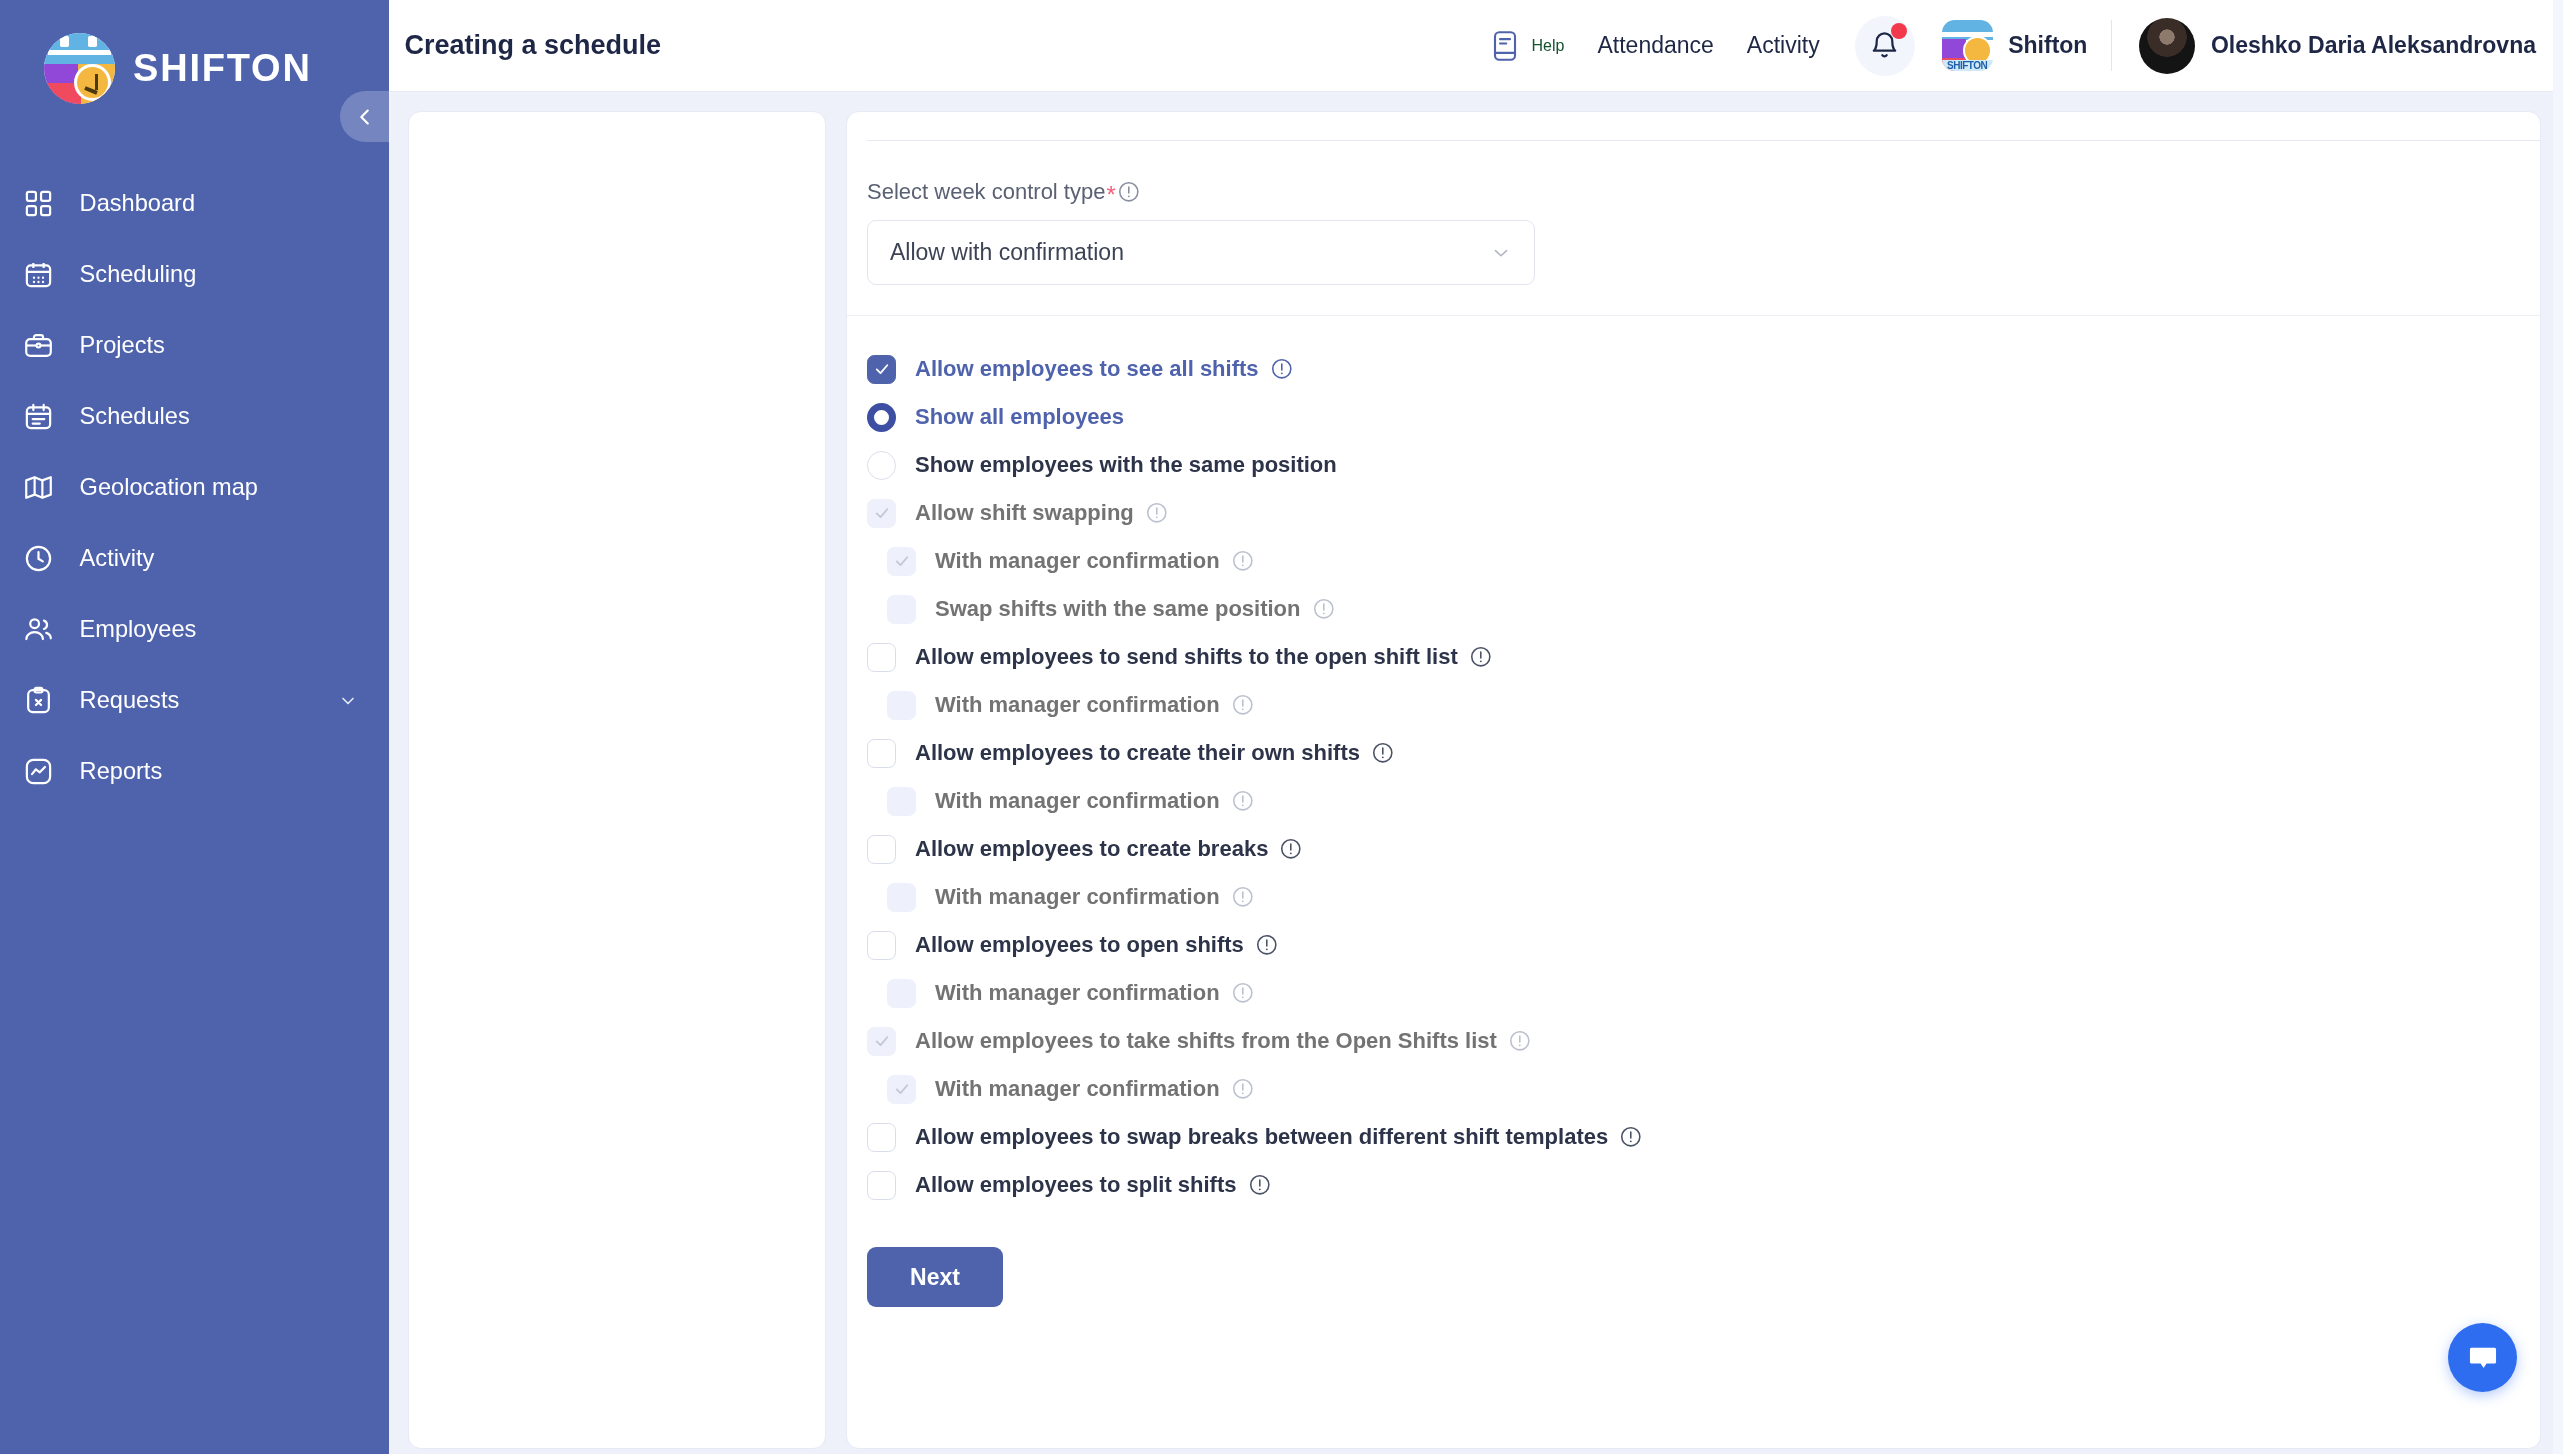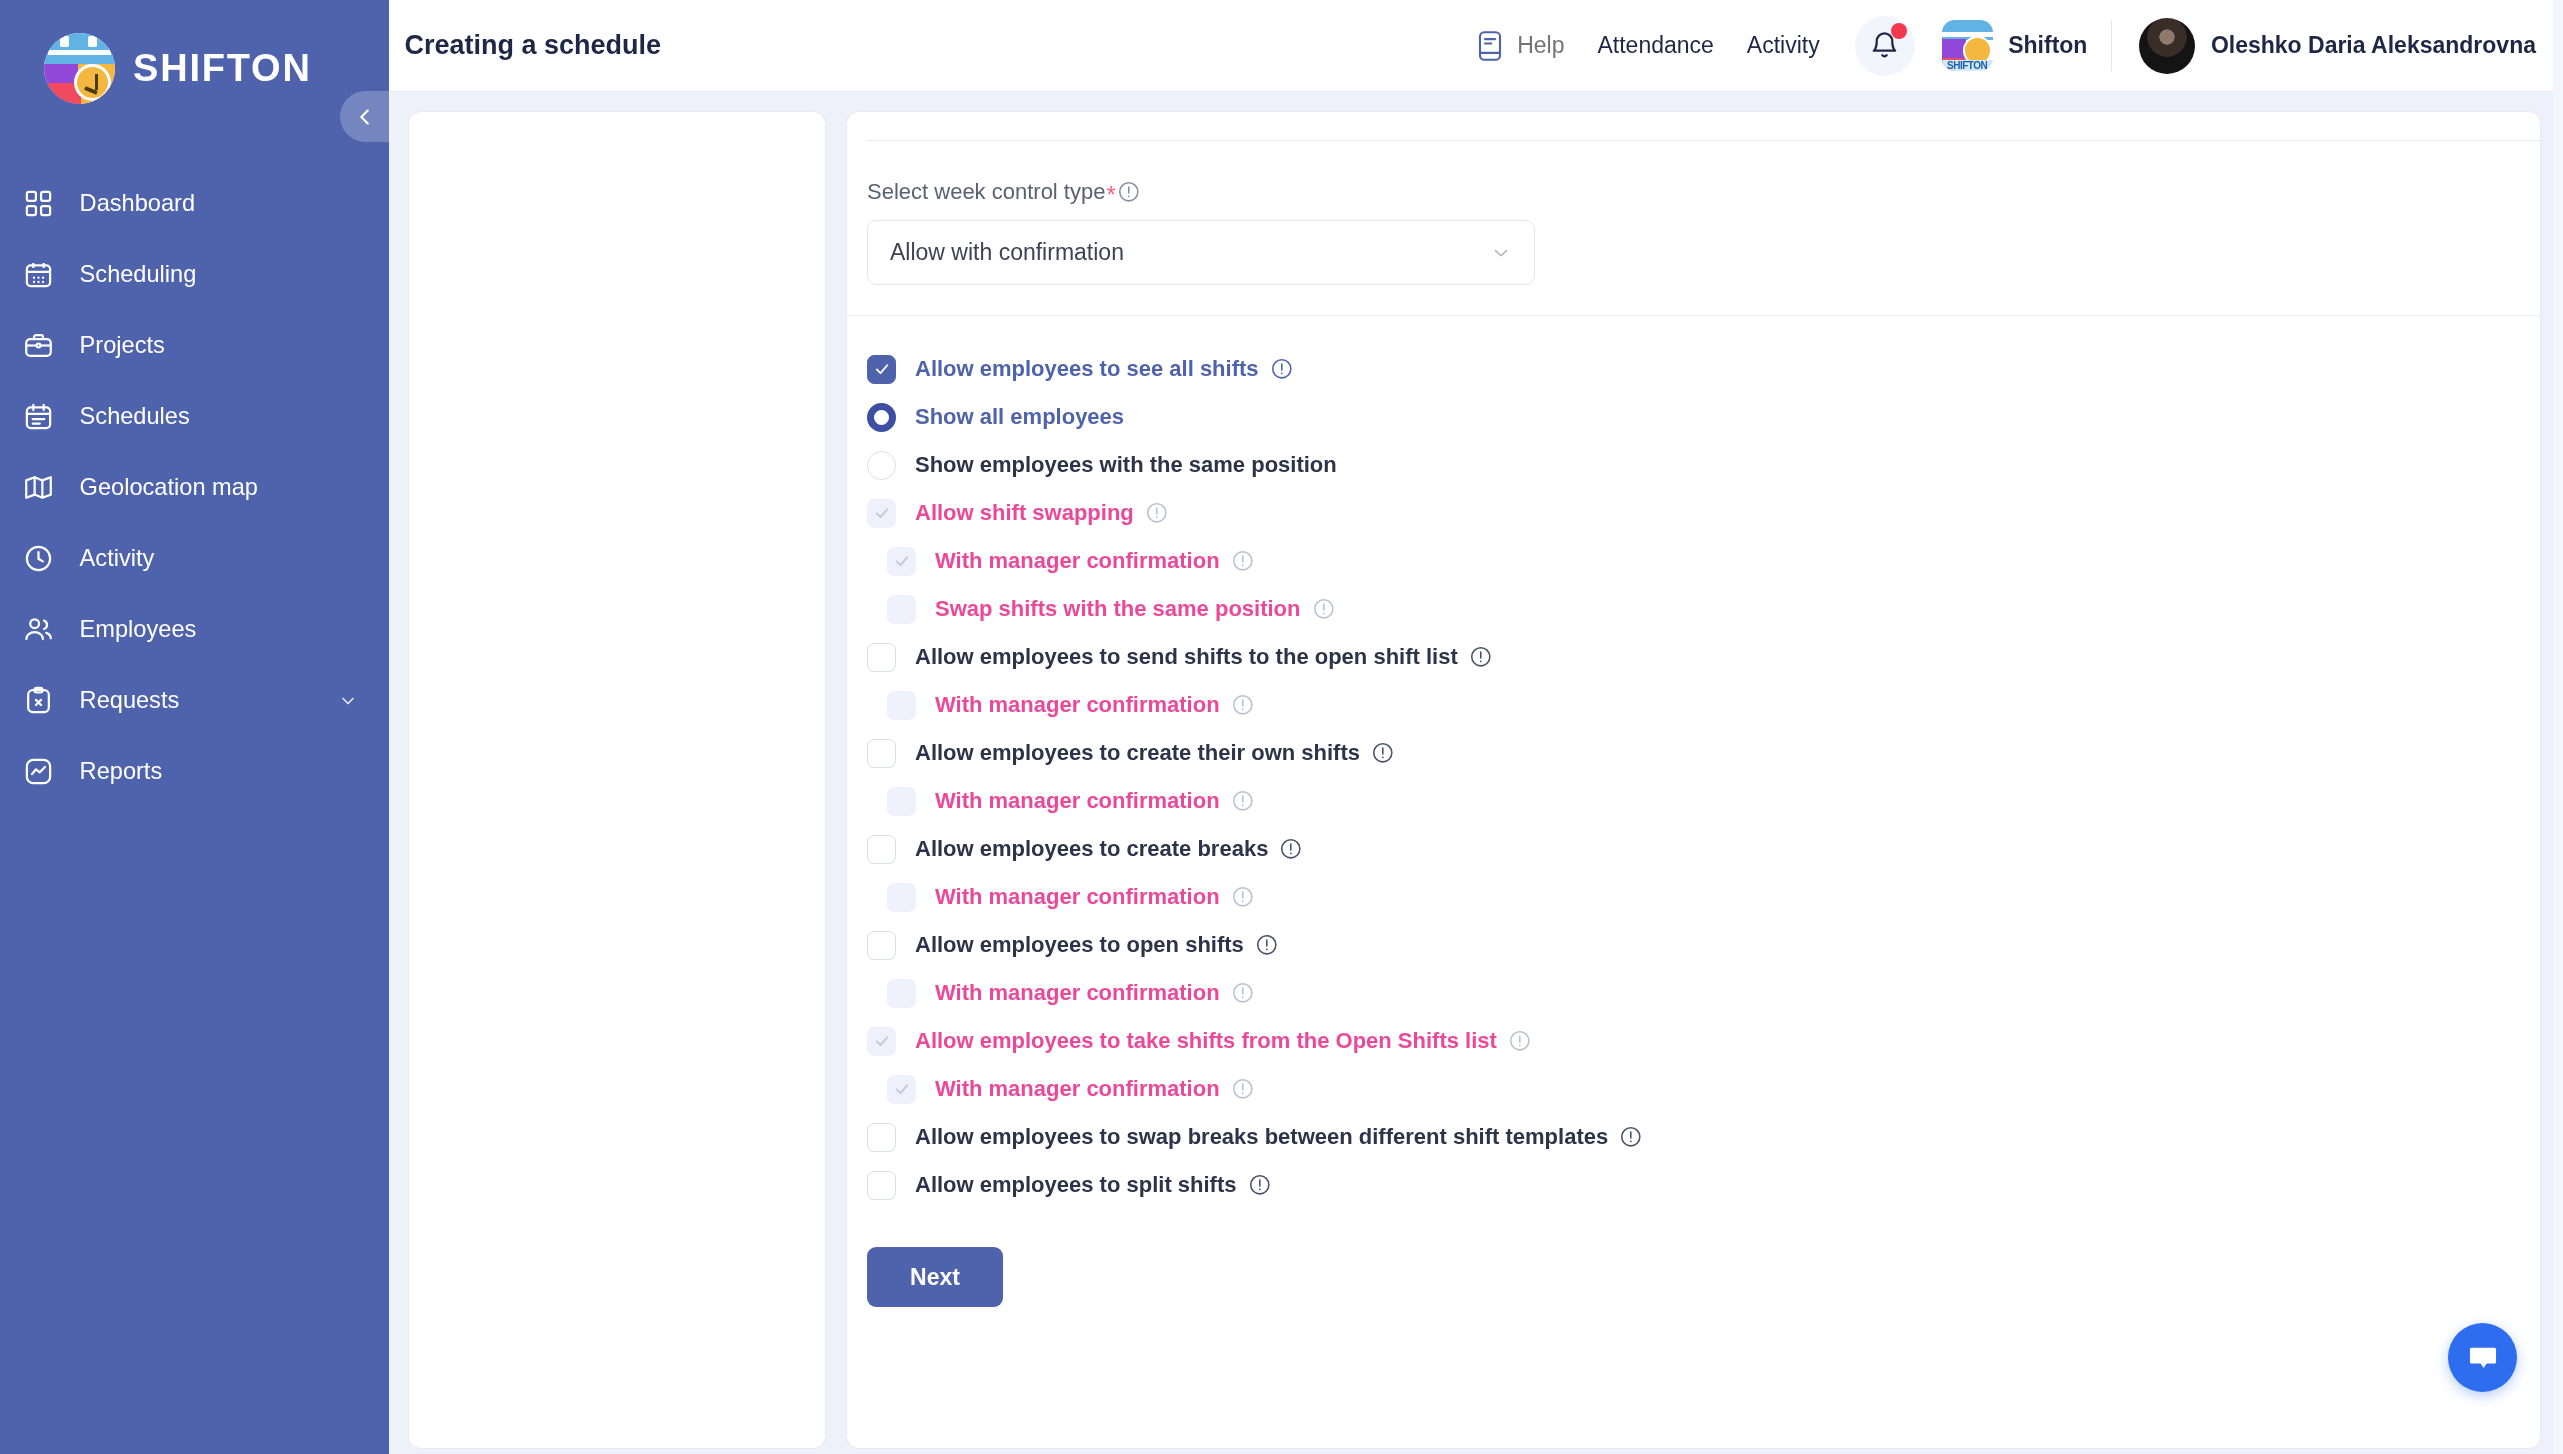--- a/index.html
+++ b/index.html
@@ -58,21 +58,21 @@
     background: #fff;
     display: flex; align-items: center;
     border-bottom: 0.9px solid #e8eaf2;
     z-index: 4;
   }
   .page-title { margin-left: 15.5px; font-size: 27px; font-weight: 700; color: #1e2745; }
   .header-right { margin-left: auto; display: flex; align-items: center; height: 100%; padding-right: 27px; }
   .help-block { display: flex; align-items: center; gap: 11.8px; }
   .help-icon svg { width: 30px; height: 34px; display: block; }
   .hdr-link { font-size: 23px; color: #1e2745; margin-left: 33px; cursor: pointer; white-space: nowrap; }
-  .help-text { font-size: 23px; color: #737373; cursor: pointer; }
+  .help-text { font-size: 16px; color: #14532d; cursor: pointer; }
   .bell-wrap {
     margin-left: 35px; width: 60px; height: 60px; border-radius: 50%;
     background: #f3f5fd; display: flex; align-items: center; justify-content: center;
     position: relative; cursor: pointer;
   }
   .bell-wrap svg { width: 31px; height: 31px; }
   .bell-dot { position: absolute; top: 7.3px; right: 7.3px; width: 16.4px; height: 16.4px; border-radius: 50%; background: #f2384b; }
   .company { margin-left: 27px; display: flex; align-items: center; gap: 15.5px; cursor: pointer; }
   .company-logo { width: 51px; height: 51px; border-radius: 12.7px; position: relative; overflow: hidden; background: #fff; flex: none; }
   .cl-top { position: absolute; left: 0; top: 0; width: 100%; height: 40%; background: #61b3e4; }
@@ -110,21 +110,21 @@
   .select-value { font-size: 23px; color: #3c4355; }
   .chev-down { margin-left: auto; width: 22px; height: 22px; opacity: .5; }
 
   .divider { height: 0.9px; background: #eceef4; margin: 30px 0 0 0; width: 2081px; margin-left: -20px; }
 
   .opt-list { margin-top: 29px; }
   .opt-row { display: flex; align-items: center; height: 48px; }
   .opt-row.indent1 { padding-left: 20px; }
   .opt-label { font-size: 22px; color: #2d3449; font-weight: 600; display: flex; align-items: center; gap: 11px; }
   .opt-label.accent { color: #4f63ad; }
-  .opt-label.muted { color: #ec4899; font-weight: 600; }
+  .opt-label.muted { color: #737373; font-weight: 600; }
 
   .cbx { width: 29px; height: 29px; border-radius: 7.3px; flex: none; margin-right: 19px; display: flex; align-items: center; justify-content: center; cursor: pointer; }
   .cbx.on { background: #4f63ad; border: 0.9px solid #4f63ad; }
   .cbx.off { background: #fff; border: 0.9px solid #d9dcea; }
   .cbx.dis-on { background: #eef0fb; border: 0.9px solid #eef0fb; }
   .cbx.dis-off { background: #eef0fb; border: 0.9px solid #eef0fb; }
   .cbx svg { width: 18px; height: 18px; }
 
   .rdo { width: 29px; height: 29px; border-radius: 50%; flex: none; margin-right: 19px; cursor: pointer; }
   .rdo.on { border: 7.3px solid #3d4fa3; background: #fff; }

